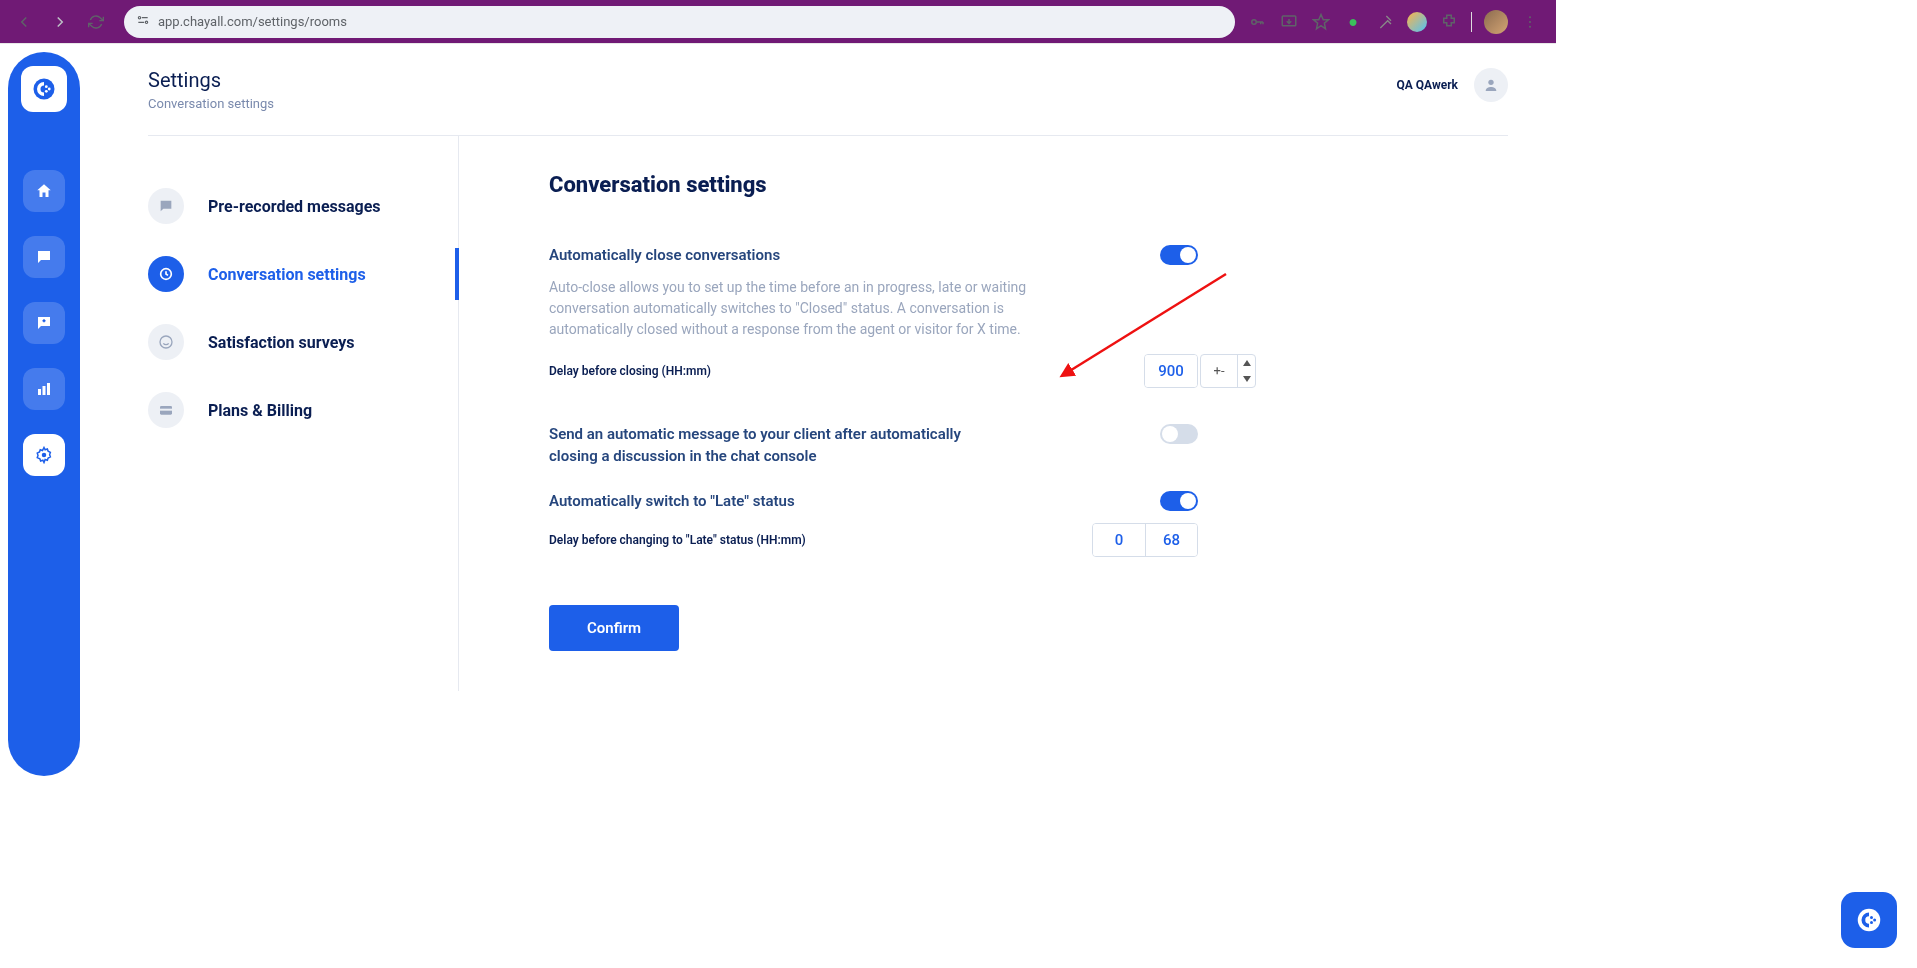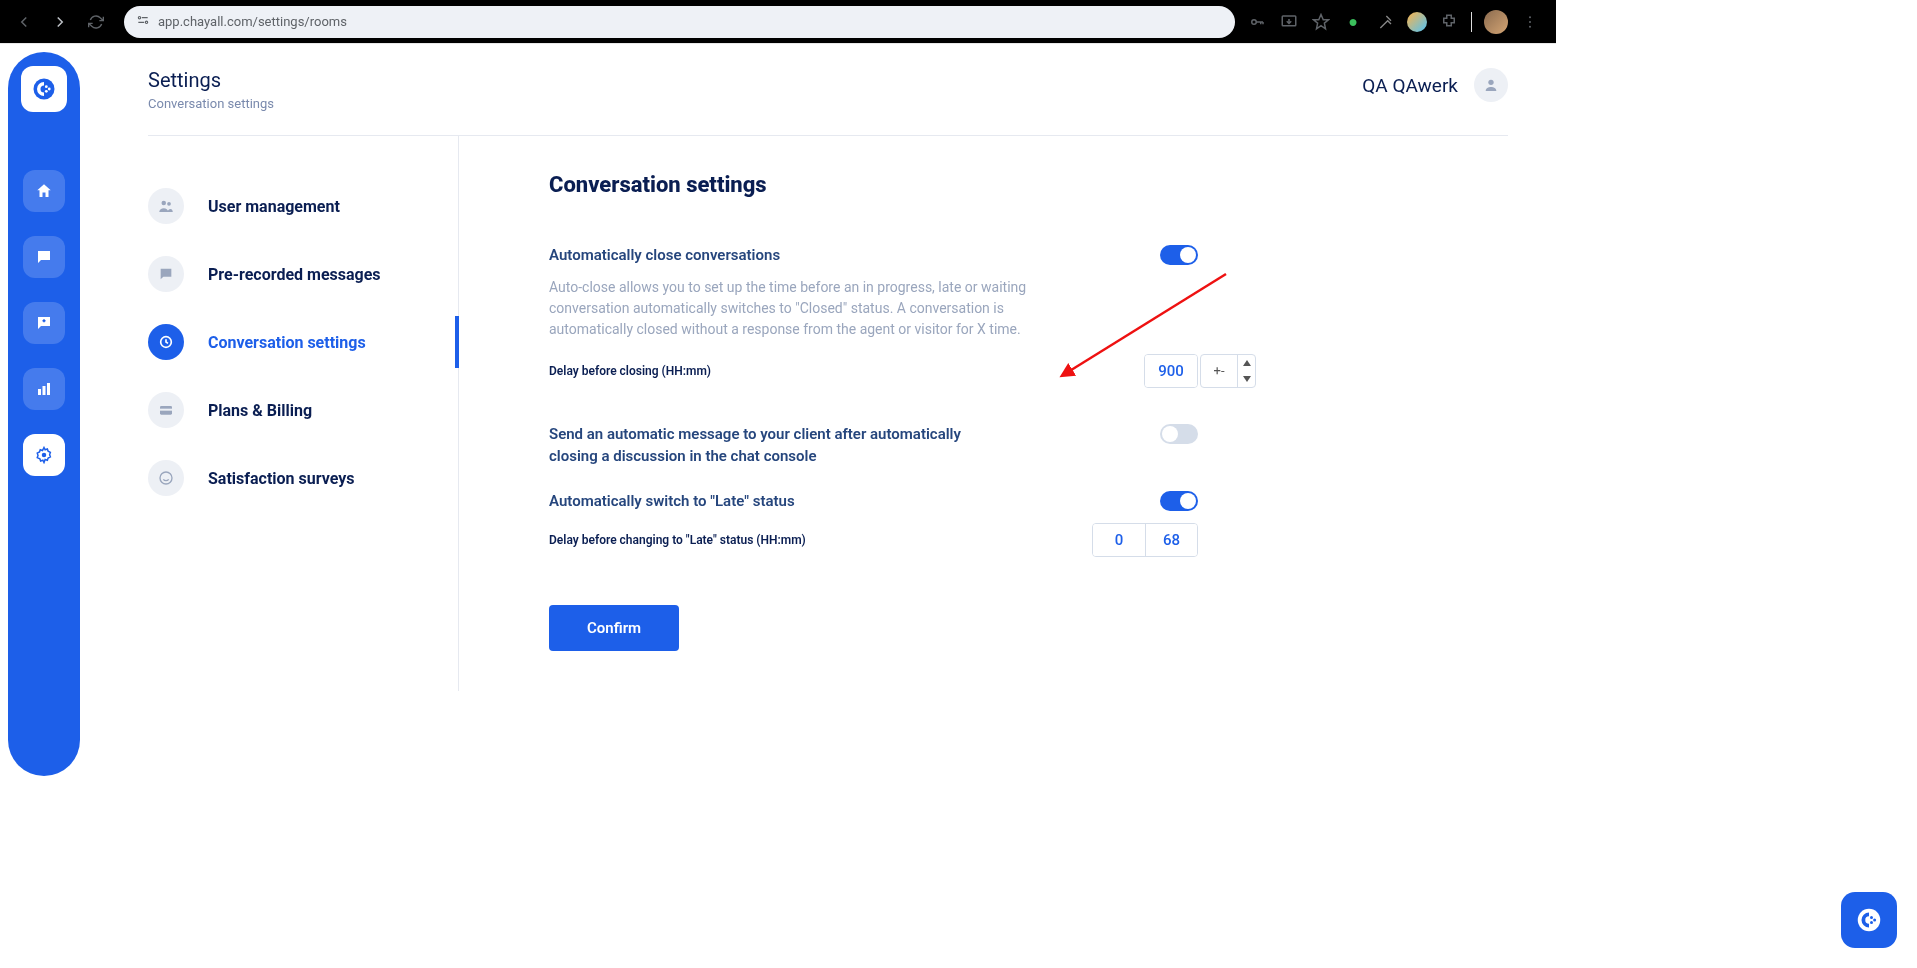--- a/index.html
+++ b/index.html
@@ -1,19 +1,19 @@
 <!DOCTYPE html>
 <html><head>
 <meta charset="utf-8">
 <style>
 * { margin: 0; padding: 0; box-sizing: border-box; font-family: -apple-system, BlinkMacSystemFont, "Segoe UI", Roboto, sans-serif; }
 body { background: #fff; width: 1556px; height: 784px; overflow: hidden; }
 
 
-.browser-bar { height: 44px; background: #000000; display: flex; align-items: center; padding: 0 8px; gap: 4px; border-bottom: 1px solid #e8e8e8; }
+.browser-bar { height: 44px; background: #701a75; display: flex; align-items: center; padding: 0 8px; gap: 4px; border-bottom: 1px solid #e8e8e8; }
 .nav-btn { width: 32px; height: 32px; display: flex; align-items: center; justify-content: center; border-radius: 50%; color: #5f6368; cursor: pointer; }
 .nav-btn.disabled { color: #bdc1c6; }
 .url-bar { flex: 1; height: 32px; background: #eef1f6; border-radius: 16px; display: flex; align-items: center; padding: 0 12px; margin: 0 8px; color: #5f6368; font-size: 13px; }
 .url-icon { margin-right: 8px; font-size: 12px; }
 .ext-icons { display: flex; align-items: center; gap: 12px; padding-right: 8px; }
 .ext-icn { width: 20px; height: 20px; display:flex; align-items:center; justify-content:center; color:#5f6368; }
 .avatar-sm { width: 24px; height: 24px; border-radius: 50%; background: linear-gradient(135deg, #8b6b4f, #d4a574); }
 .divider-v { width: 1px; height: 20px; background: #ddd; }
 
 
@@ -23,21 +23,21 @@
 .logo-box { width: 46px; height: 46px; background: #fff; border-radius: 12px; display: flex; align-items: center; justify-content: center; }
 .side-nav { display: flex; flex-direction: column; gap: 24px; margin-top: 30px; }
 .side-btn { width: 42px; height: 42px; border-radius: 12px; background: rgba(255,255,255,0.18); display: flex; align-items: center; justify-content: center; color: #fff; cursor: pointer; }
 .side-btn.active { background: #fff; color: #1d5fe9; }
 
 .main { flex: 1; padding: 24px 48px 0 60px; position: relative; }
 .page-header { display: flex; justify-content: space-between; align-items: flex-start; padding-bottom: 24px; margin-bottom: 0; }
 .page-title { font-size: 20px; font-weight: 400; color: #0a1e52; }
 .page-sub { font-size: 13px; color: #7a8aad; margin-top: 4px; }
 .user-block { display: flex; align-items: center; gap: 16px; }
-.user-name { font-size: 19px; font-weight: 400; color: #0a1e52; }
+.user-name { font-size: 12px; font-weight: 700; color: #0a1e52; }
 .user-avatar { width: 34px; height: 34px; border-radius: 50%; background: #edf0f5; display:flex;align-items:center;justify-content:center;color:#9aa6bd; }
 
 .content { display: flex; border-top: 1px solid #e6e9f0; }
 .settings-nav { width: 310px; padding-top: 36px; }
 .snav-item { display: flex; align-items: center; gap: 24px; padding: 16px 0; cursor: pointer; position: relative; }
 .snav-icon { width: 36px; height: 36px; border-radius: 50%; background: #edf0f5; display: flex; align-items: center; justify-content: center; color: #9aa6bd; }
 .snav-item.active .snav-icon { background: #1d5fe9; color: #fff; }
 .snav-label { font-size: 16px; font-weight: 700; color: #0a1e52; }
 .snav-item.active .snav-label { color: #1d5fe9; }
 .snav-item.active::after { content: ''; position: absolute; right: -1px; top: 8px; bottom: 8px; width: 4px; background: #1d5fe9; }
@@ -203,62 +203,52 @@
               <path d="M4 21c0-4 4-6 8-6s8 2 8 6"></path>
             </svg>
           </div>
       </div>
     </div>
 
     <div class="content">
       <div class="settings-nav">
         <div class="snav-item">
           <div class="snav-icon">
-              <svg width="18" height="18" viewBox="0 0 24 24" fill="currentColor">
-                <circle cx="9" cy="8" r="3"></circle>
-                <circle cx="16" cy="9" r="2.5"></circle>
-                <path d="M3 20c0-3 3-5 6-5s6 2 6 5M14 20c0-2 2-4 4-4s3 2 3 4"></path>
-              </svg>
-            </div>
-          <div class="snav-label">User management</div>
-        </div>
-        <div class="snav-item">
-          <div class="snav-icon">
               <svg width="16" height="16" viewBox="0 0 24 24" fill="currentColor">
                 <path d="M4 4h16v12H8l-4 4z"></path>
               </svg>
             </div>
           <div class="snav-label">Pre-recorded messages</div>
         </div>
         <div class="snav-item active">
           <div class="snav-icon">
               <svg width="16" height="16" viewBox="0 0 24 24" fill="none" stroke="currentColor" stroke-width="2.5">
                 <circle cx="12" cy="12" r="8"></circle>
                 <path d="M12 8v4l3 2"></path>
               </svg>
             </div>
           <div class="snav-label">Conversation settings</div>
         </div>
         <div class="snav-item">
           <div class="snav-icon">
+              <svg width="16" height="16" viewBox="0 0 24 24" fill="none" stroke="currentColor" stroke-width="2">
+                <circle cx="12" cy="12" r="9"></circle>
+                <path d="M8 14s1.5 2 4 2 4-2 4-2M9 9h.01M15 9h.01"></path>
+              </svg>
+            </div>
+          <div class="snav-label">Satisfaction surveys</div>
+        </div>
+        <div class="snav-item">
+          <div class="snav-icon">
               <svg width="16" height="16" viewBox="0 0 24 24" fill="currentColor">
                 <rect x="3" y="6" width="18" height="13" rx="2"></rect>
                 <rect x="3" y="10" width="18" height="3" fill="#edf0f5"></rect>
               </svg>
             </div>
           <div class="snav-label">Plans &amp; Billing</div>
-        </div>
-        <div class="snav-item">
-          <div class="snav-icon">
-              <svg width="16" height="16" viewBox="0 0 24 24" fill="none" stroke="currentColor" stroke-width="2">
-                <circle cx="12" cy="12" r="9"></circle>
-                <path d="M8 14s1.5 2 4 2 4-2 4-2M9 9h.01M15 9h.01"></path>
-              </svg>
-            </div>
-          <div class="snav-label">Satisfaction surveys</div>
         </div>
       </div>
 
       <div class="settings-body">
         <div class="body-title">Conversation settings</div>
 
         <div class="row">
           <div class="row-label">Automatically close conversations</div>
           <div class="toggle on"></div>
         </div>

